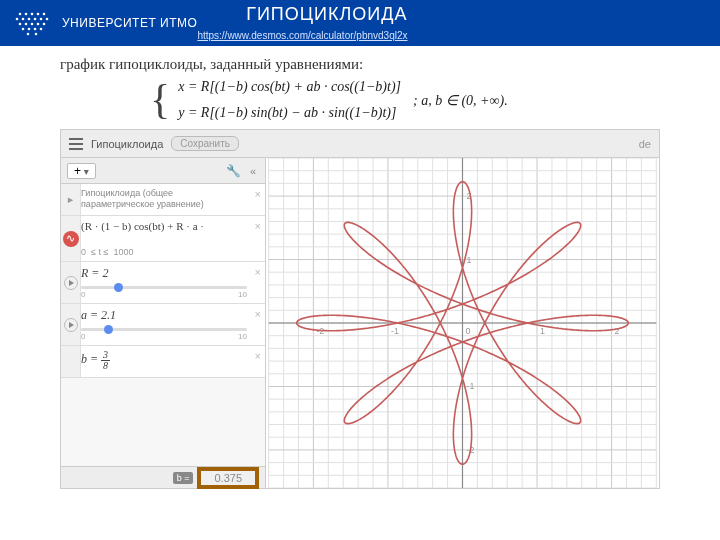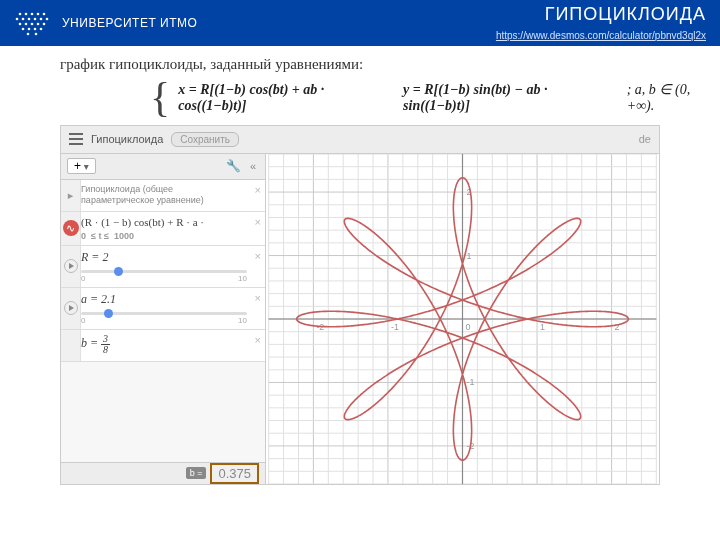--- a/index.html
+++ b/index.html
@@ -1,30 +1,30 @@
 <!DOCTYPE html>
 <html><head>
 <meta charset="utf-8">
 <style>
   * { box-sizing: border-box; margin: 0; padding: 0; }
   body { font-family: Arial, sans-serif; width: 720px; height: 540px; background: #fff; overflow: hidden; }
 
-  .header { height: 46px; background: #0043a4; display: flex; align-items: center; padding: 0 14px; justify-content: space-between; }
+  .header { height: 46px; background: #0043a4; display: flex; align-items: center; padding: 0 14px; }
   .logo-block { display: flex; align-items: center; gap: 10px; }
   .logo-dots { width: 38px; height: 26px; }
   .uni-name { color: #fff; font-size: 12px; letter-spacing: 0.5px; }
   .title-block { text-align: right; }
   .title-main { color: #fff; font-size: 18px; font-weight: 400; letter-spacing: 1px; }
   .title-link { color: #cfe0ff; font-size: 10px; text-decoration: underline; }
 
   .subtitle { padding: 10px 60px 6px; font-family: Liberation Serif, serif; font-size: 15px; color: #333; }
 
   .equation-block { padding: 0 0 8px 150px; font-family: 'Times New Roman', serif; font-size: 14px; font-style: italic; color: #222; display: flex; align-items: center; gap: 8px; }
   .brace { font-size: 42px; font-style: normal; font-weight: 300; line-height: 0.9; color: #444; }
-  .eq-lines { display: flex; flex-direction: row; gap: 10px; font-weight: bold; }
+  .eq-lines { display: flex; flex-direction: column; gap: 10px; }
   .eq-tail { margin-left: 4px; }
 
   .calc-area { margin: 0 60px; border: 1px solid #ccc; height: 360px; display: flex; position: relative; background: #fff; }
 
   .calc-topbar { position: absolute; top: 0; left: 0; right: 0; height: 28px; background: #ededed; border-bottom: 1px solid #ccc; display: flex; align-items: center; gap: 8px; padding: 0 8px; font-size: 11px; color: #555; }
   .hamburger { width: 14px; height: 12px; display: flex; flex-direction: column; justify-content: space-between; cursor: pointer; }
   .hamburger span { height: 2px; background: #666; }
   .share-btn { font-size: 10px; padding: 1px 8px; border: 1px solid #bbb; border-radius: 6px; background: #e6e6e6; color: #999; cursor: pointer; }
   .brand-right { margin-left: auto; color: #999; font-size: 11px; }
 
@@ -39,37 +39,37 @@
   .expr-row { display: flex; border-bottom: 1px solid #ddd; background: #fff; position: relative; min-height: 32px; }
   .row-handle { width: 20px; background: #f0f0f0; border-right: 1px solid #e0e0e0; display: flex; align-items: center; justify-content: center; font-size: 9px; color: #aaa; }
   .row-body { flex: 1; padding: 4px 18px 4px 0; font-family: 'Times New Roman', serif; font-size: 11px; color: #444; position: relative; }
   .row-close { position: absolute; top: 4px; right: 4px; font-size: 11px; color: #bbb; cursor: pointer; }
   .folder-row .row-body { font-family: Arial, sans-serif; font-size: 9px; color: #888; line-height: 1.2; }
   .folder-icon { color: #999; font-size: 11px; }
 
   .wave-icon { width: 16px; height: 16px; border-radius: 50%; background: #d9534f; display: flex; align-items: center; justify-content: center; }
   .wave-icon::after { content: "∿"; color: #fff; font-size: 11px; }
 
-  .domain-line { font-size: 9px; color: #999; margin-top: 3px; font-style: normal; font-family: Arial, sans-serif; font-weight: bold; }
+  .domain-line { font-size: 9px; color: #999; margin-top: 15px; font-style: normal; font-family: Arial, sans-serif; }
 
   .play-icon { width: 14px; height: 14px; border: 1px solid #bbb; border-radius: 50%; display: flex; align-items: center; justify-content: center; }
   .play-icon::after { content: ""; border-left: 5px solid #888; border-top: 3px solid transparent; border-bottom: 3px solid transparent; margin-left: 1px; }
 
   .slider-row .row-body { font-style: italic; font-size: 12px; }
   .slider-track { margin-top: 5px; height: 3px; background: #ddd; border-radius: 2px; position: relative; }
   .slider-thumb { position: absolute; top: -3px; width: 9px; height: 9px; border-radius: 50%; background: #5b8def; }
   .slider-labels { display: flex; justify-content: space-between; font-size: 8px; color: #aaa; font-family: Arial, sans-serif; font-style: normal; margin-top: 1px; }
 
   .frac { display: inline-flex; flex-direction: column; align-items: center; font-size: 10px; line-height: 1; vertical-align: middle; }
   .frac .n { border-bottom: 1px solid #444; padding: 0 2px; }
   .frac .d { padding: 0 2px; }
 
   .side-footer { height: 22px; background: #ededed; border-top: 1px solid #ccc; display: flex; align-items: center; justify-content: flex-end; padding: 0 6px; gap: 4px; }
   .bval-label { font-size: 9px; background: #888; color: #fff; padding: 1px 4px; border-radius: 2px; }
-  .bval-box { font-size: 13px; background: #f0f0f0; border: 2px solid #a16207; padding: 1px 6px; color: #888; }
+  .bval-box { font-size: 11px; background: #f0f0f0; border: 4px solid #a16207; padding: 1px 13px; color: #888; }
 
   .graph { flex: 1; margin-top: 28px; position: relative; background: #fff; }
   .graph svg { width: 100%; height: 100%; }
   .grid line { stroke: #e0e0e0; stroke-width: 1; }
   .grid line.major { stroke: #c8c8c8; }
   .axis line { stroke: #888; stroke-width: 1.2; }
   .tick-label { font-size: 9px; fill: #999; font-family: Arial, sans-serif; }
   .curve { fill: none; stroke: #c65d5d; stroke-width: 1.6; }
 </style>
 </head>

